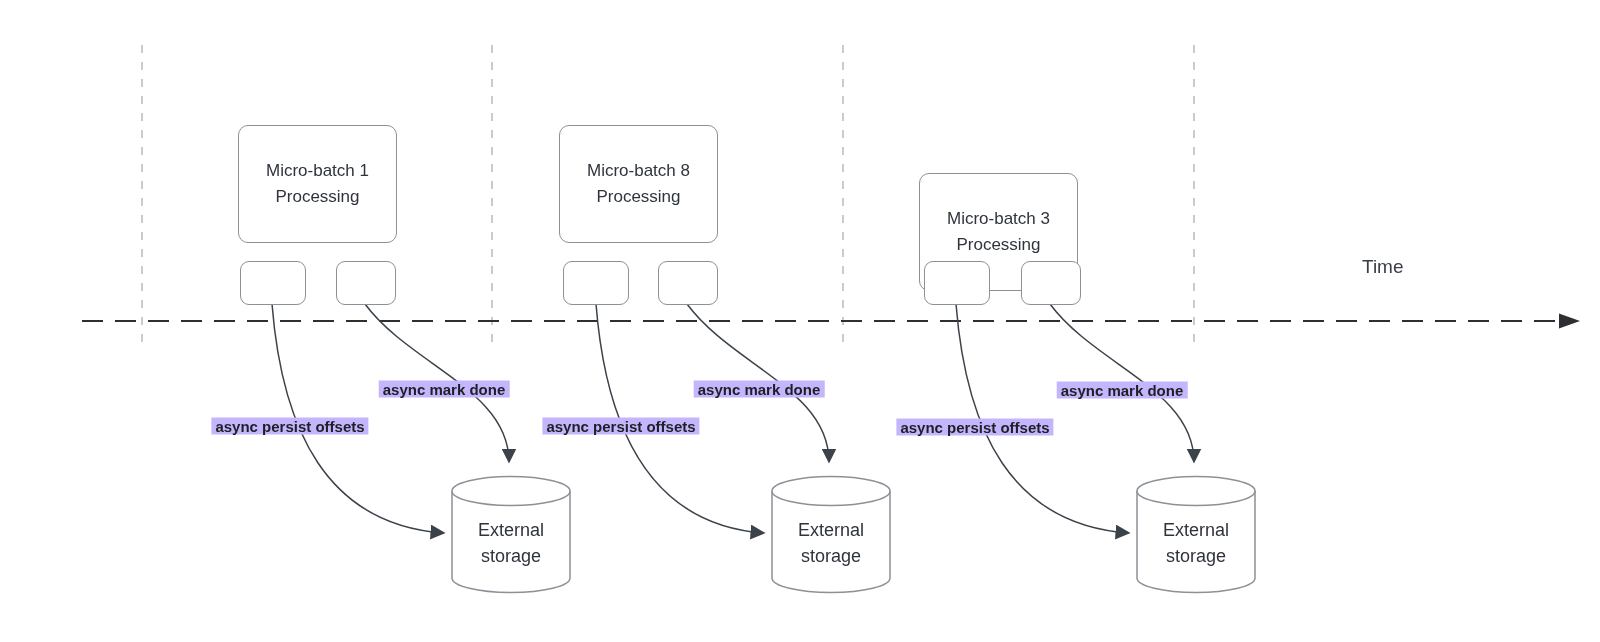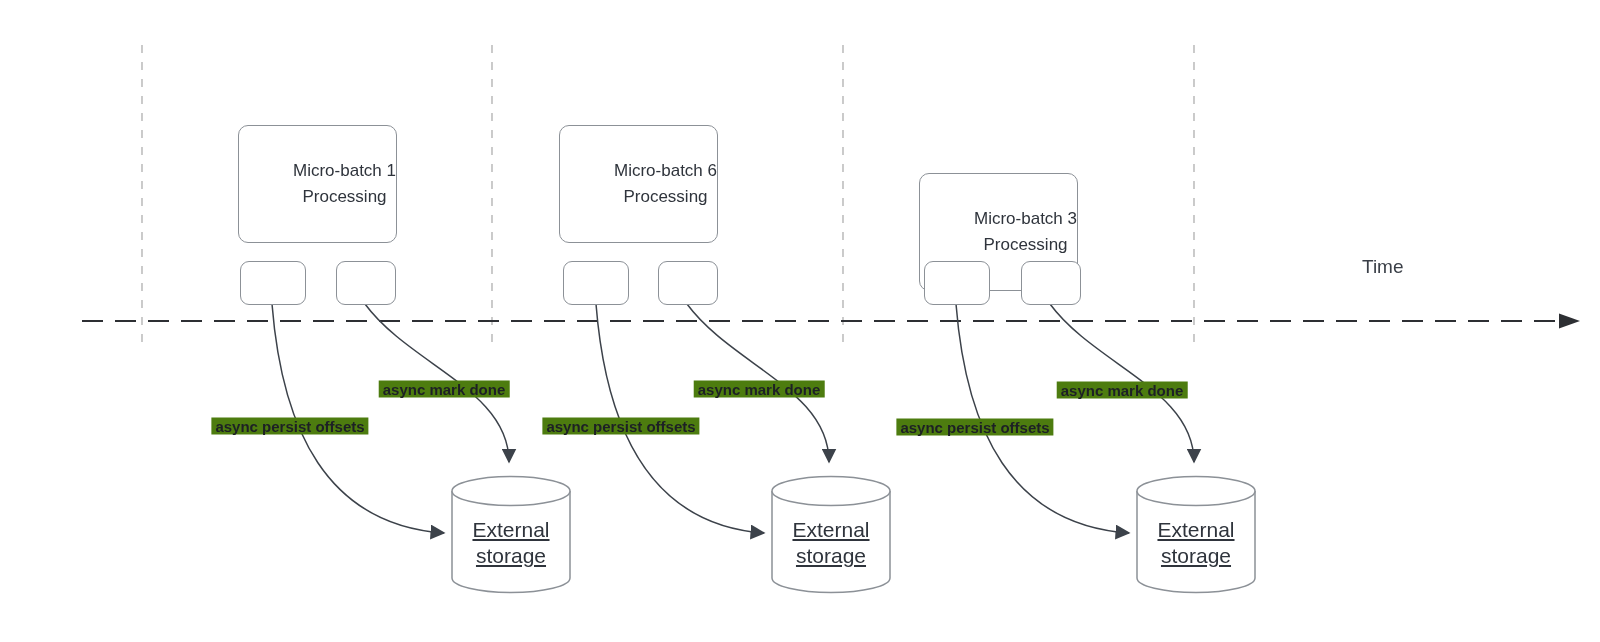--- a/index.html
+++ b/index.html
@@ -4,37 +4,37 @@
 <style>
   html,body { margin:0; padding:0; background:#ffffff; }
   .canvas {
     position:relative; width:1600px; height:642px; background:#ffffff;
     font-family:"Liberation Sans", sans-serif; overflow:hidden;
   }
   .layer-svg { position:absolute; left:0; top:0; width:1600px; height:642px; }
   .bigbox {
     position:absolute; width:157px; height:116px; background:#ffffff;
     border:1.5px solid #8c9197; border-radius:10px;
-    display:flex; align-items:center; justify-content:flex-end;
+    display:flex; align-items:center; justify-content:center;
     text-align:center; font-size:17px; line-height:26px; color:#2f343c;
   }
   .bigbox span { display:block; }
   .smallbox {
     position:absolute; width:64px; height:42px; background:#ffffff;
     border:1.5px solid #8c9197; border-radius:9px;
   }
   .smallbox.narrow { width:58px; }
   .edge-label {
     position:absolute; transform:translate(-50%,-50%);
-    background:#4d7c0f; padding:0 4px; white-space:nowrap;
+    background:#c4b5fd; padding:0 4px; white-space:nowrap;
     font-size:15px; font-weight:bold; color:#1d2025;
   }
   .cyl-label {
     position:absolute; width:118px; text-align:center;
-    font-size:21px; line-height:26px; color:#2f343c;text-decoration:underline;
+    font-size:18px; line-height:26px; color:#2f343c;
   }
   .cyl-label span { display:block; }
   .time-label {
     position:absolute; font-size:19px; color:#3a3f47;
   }
 </style>
 </head>
 <body>
 
 <div class="canvas">
@@ -89,21 +89,21 @@
   <div class="smallbox narrow" style="left:336px; top:261px;"></div>
   <div class="edge-label" style="left:290px; top:426px;">async persist offsets</div>
   <div class="edge-label" style="left:444px; top:389px;">async mark done</div>
   <div class="cyl-label" style="left:452px; top:517px;">
     <span>External</span>
     <span>storage</span>
   </div>
 
   <div class="bigbox" style="left:559px; top:125px;">
     <div>
-      <span>Micro-batch 6</span>
+      <span>Micro-batch 8</span>
       <span>Processing</span>
     </div>
   </div>
   <div class="smallbox" style="left:563px; top:261px;"></div>
   <div class="smallbox narrow" style="left:658px; top:261px;"></div>
   <div class="edge-label" style="left:621px; top:426px;">async persist offsets</div>
   <div class="edge-label" style="left:759px; top:389px;">async mark done</div>
   <div class="cyl-label" style="left:772px; top:517px;">
     <span>External</span>
     <span>storage</span>

